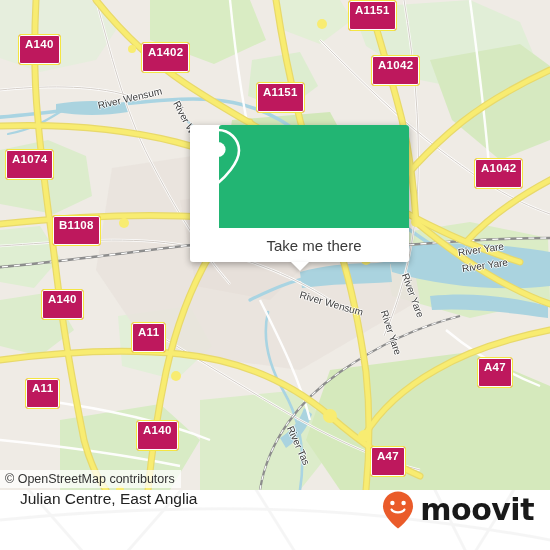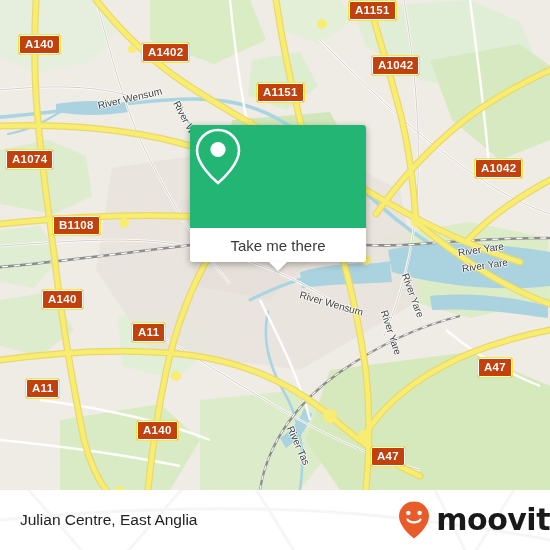--- a/index.html
+++ b/index.html
@@ -13,53 +13,54 @@
   
   #map{
     position:absolute;left:0;top:0;width:550px;height:490px;
     background:#efebe5;overflow:hidden;
   }
   #map svg{position:absolute;left:0;top:0;}
 
   
   .shield{
     position:absolute;
-    background:#c2410c;
+    background:#be185d;
     border:1.5px solid #f4e542;
     box-shadow:0 0 0 1px #ffffff inset;
     border-radius:3px;
     color:#ffffff;
     font-size:11.5px;
     font-weight:bold;
     letter-spacing:.3px;
     line-height:16px;
-    padding:1px 6px 2px 6px;
+    padding:1px 6px 12px 6px;
     white-space:nowrap;
     text-shadow:0 0 1px rgba(0,0,0,.12);
     font-family:"Liberation Sans","DejaVu Sans",sans-serif;
   }
 
   
   .waterlabel{
     position:absolute;
     color:#3b3b3b;
     font-size:10px;
     white-space:nowrap;
     font-family:"Liberation Sans","DejaVu Sans",sans-serif;
     text-shadow:
        1px 0 0 rgba(255,255,255,.85),-1px 0 0 rgba(255,255,255,.85),
        0 1px 0 rgba(255,255,255,.85),0 -1px 0 rgba(255,255,255,.85);
   }
 
   
   #card{
-    position:absolute;left:190px;top:125px;width:176px;
+    position:absolute;left:190px;top:125px;width:190px;
     border-radius:3px;overflow:visible;
     box-shadow:0 2px 7px rgba(0,0,0,.33);
     background:#ffffff;
+    padding-left:29px;
   }
   #card-head{
     height:103px;background:#22b573;
     border-radius:3px 3px 0 0;
     display:flex;align-items:center;justify-content:center;
   }
   #card-foot{
     height:34px;background:#ffffff;
     border-radius:0 0 3px 3px;
     display:flex;align-items:center;justify-content:center;
@@ -83,23 +84,23 @@
     padding:2px 6px 2px 5px;
     font-size:12.5px;color:#333;
     background:rgba(255,255,255,.72);
     font-family:"Liberation Sans","DejaVu Sans",sans-serif;
     white-space:nowrap;
   }
 
   
   #footer{
     position:absolute;left:0;top:490px;width:550px;height:60px;
-    background:#ffffff;display:flex;align-items:center;
+    background:#ffffff;display:flex;align-items:flex-start;
     justify-content:space-between;box-sizing:border-box;
-    padding:0 0 0 20px;overflow:hidden;
+    padding:0 16px 0 20px;overflow:hidden;
   }
   #footer-watermark{
     position:absolute;left:0;top:0;width:550px;height:60px;opacity:.08;
   }
   #place-name{
     position:relative;font-size:15.5px;color:#222;
     font-family:"Liberation Sans","DejaVu Sans",sans-serif;
   }
   #brand{position:relative;display:flex;align-items:center;gap:5px;}
   #brand-word{
@@ -274,20 +275,21 @@
           <path d="M28 5 C16.5 5 7 14.2 7 25.6 C7 38.5 22 53 28 58 C34 53 49 38.5 49 25.6 C49 14.2 39.5 5 28 5 Z" fill="none" stroke="#ffffff" stroke-width="2.6"></path>
           <circle cx="28" cy="24.5" r="7.6" fill="#ffffff"></circle>
         </svg>
       </div>
       <div id="card-foot">
         <span class="label">Take me there</span>
       </div>
       <div id="card-tail"></div>
     </div>
 
+    <div id="attrib">© OpenStreetMap contributors</div>
   </div>
 
   <div id="footer">
     <svg id="footer-watermark" viewBox="0 0 550 60">
       <g fill="none" stroke="#8e8e8e" stroke-width="3">
         <path d="M20 -10 L90 70"></path>
         <path d="M120 70 L190 -10"></path>
         <path d="M0 30 C120 18 260 14 380 26 C460 34 520 44 560 52"></path>
         <path d="M250 -10 L300 70"></path>
         <path d="M430 -10 L470 70"></path>

